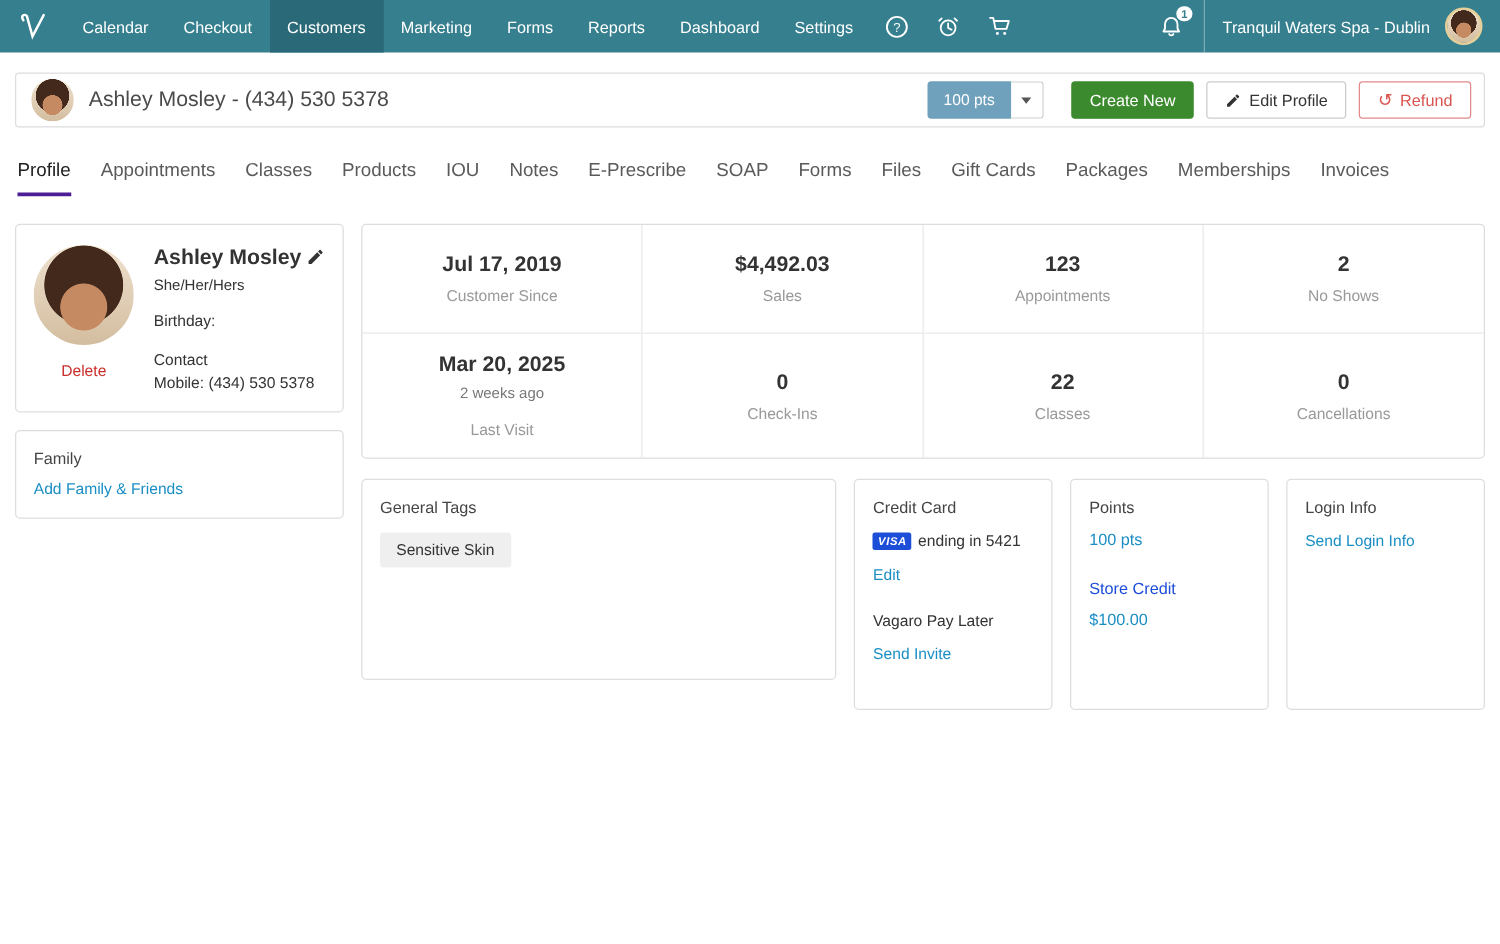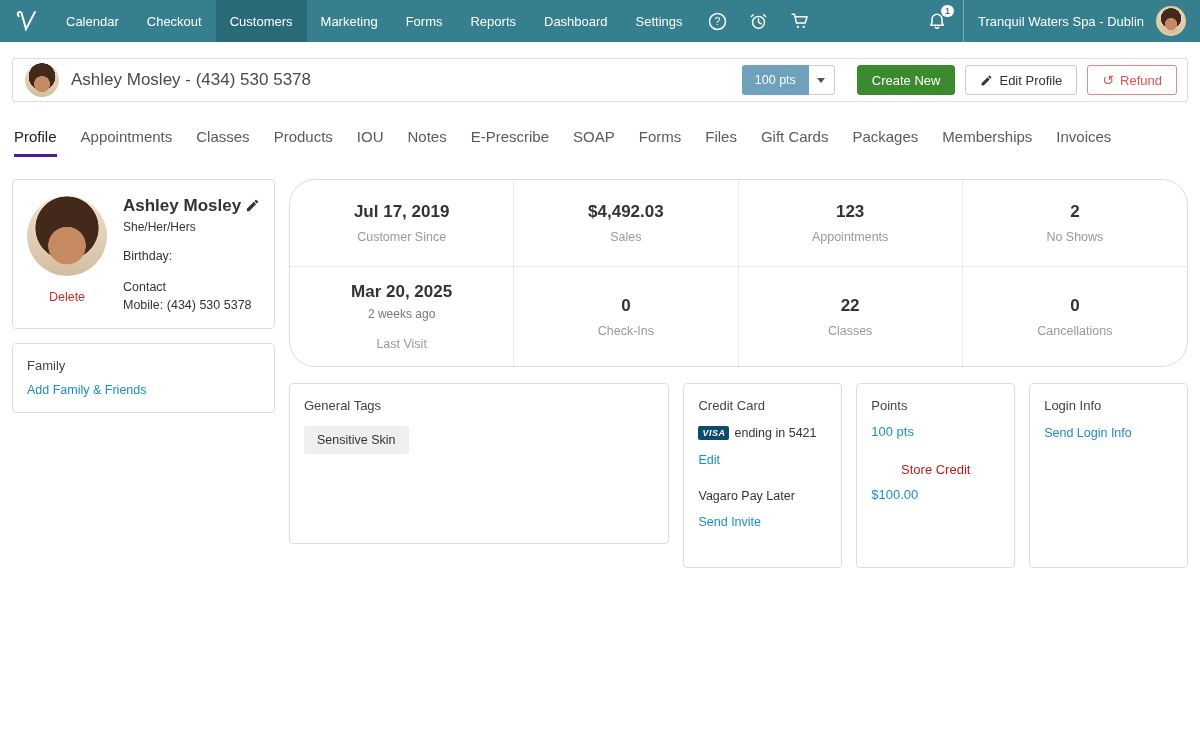--- a/index.html
+++ b/index.html
@@ -62,41 +62,41 @@
   .pc-pronouns { font-size:12px; color:#333; margin-top:3px; }
   .pc-birthday { font-size:12.5px; color:#333; margin-top:15px; }
   .pc-contact-label { font-size:12.5px; color:#333; margin-top:17px; }
   .pc-mobile { font-size:12.5px; color:#333; margin-top:4px; }
   
   .family-card { margin-top:14px; padding:14px; }
   .card-title { font-size:13px; color:#444; }
   .link { color:#1b8ec4; font-size:12.5px; cursor:pointer; display:inline-block; }
   .family-link { margin-top:10px; }
   
-  .stats-grid { display:grid; grid-template-columns:repeat(4,1fr);border-radius:26px; }
+  .stats-grid { display:grid; grid-template-columns:repeat(4,1fr); }
   .stat { display:flex; flex-direction:column; align-items:center; justify-content:center; text-align:center; }
   .stat.row1 { height:87px; border-bottom:1px solid #e9e9e9; }
   .stat.row2 { height:99px; }
   .stat.br { border-right:1px solid #e9e9e9; }
   .stat-value { font-size:17px; font-weight:600; color:#333; }
   .stat-sub { font-size:12px; color:#777; margin-top:5px; }
   .stat-label { font-size:12.5px; color:#999; margin-top:8px; }
   .stat.lastvisit .stat-label { margin-top:16px; }
   
   .cards-row { display:flex; gap:14px; margin-top:16px; }
   .card-tags { flex:2.72; height:161px; padding:14px; }
   .card-sm { flex:1; height:185px; padding:14px; }
   .tag-chip { display:inline-block; background:#efefef; font-size:12.5px; color:#333; padding:7px 13px; border-radius:3px; margin-top:13px; }
   .cc-line { margin-top:13px; font-size:12.5px; color:#333; display:flex; align-items:center; gap:5px; }
-  .visa-chip { background:#0c4a6e; color:#fff; font-size:9px; font-weight:bold; font-style:italic; padding:2px 4px; border-radius:2px; letter-spacing:.5px; }
+  .visa-chip { background:#1d4ed8; color:#fff; font-size:9px; font-weight:bold; font-style:italic; padding:2px 4px; border-radius:2px; letter-spacing:.5px; }
   .cc-edit { margin-top:13px; }
   .cc-paylater { margin-top:21px; font-size:12.5px; color:#333; }
   .cc-invite { margin-top:12px; }
   .pts-val { margin-top:11px; font-size:13px; }
-  .store-label { margin-top:22px; font-size:13px; color:#b91c1c;text-align:center; }
+  .store-label { margin-top:22px; font-size:13px; color:#1d4ed8; }
   .store-val { margin-top:10px; font-size:13px; }
   .login-link { margin-top:13px; }
 </style>
 </head>
 <body>
 
 <div class="topnav">
   <div class="brand">
     <svg width="26" height="26" viewBox="0 0 32 32" fill="none" stroke="#fff" stroke-width="2.4" stroke-linecap="round">
       <path d="M7 10 C4 6 8 3 10.5 6 L16 26 L27 5"></path>

